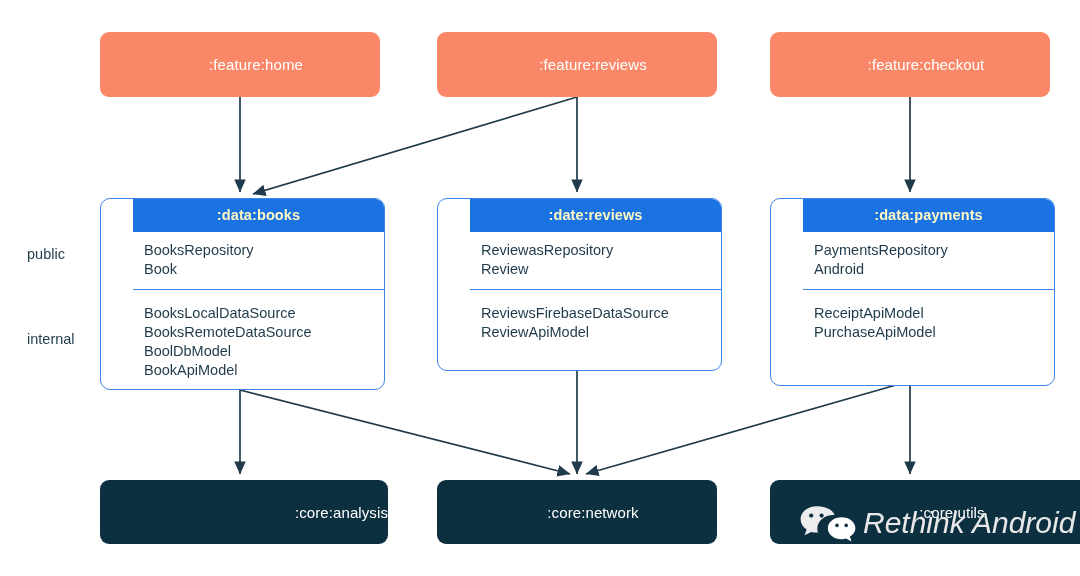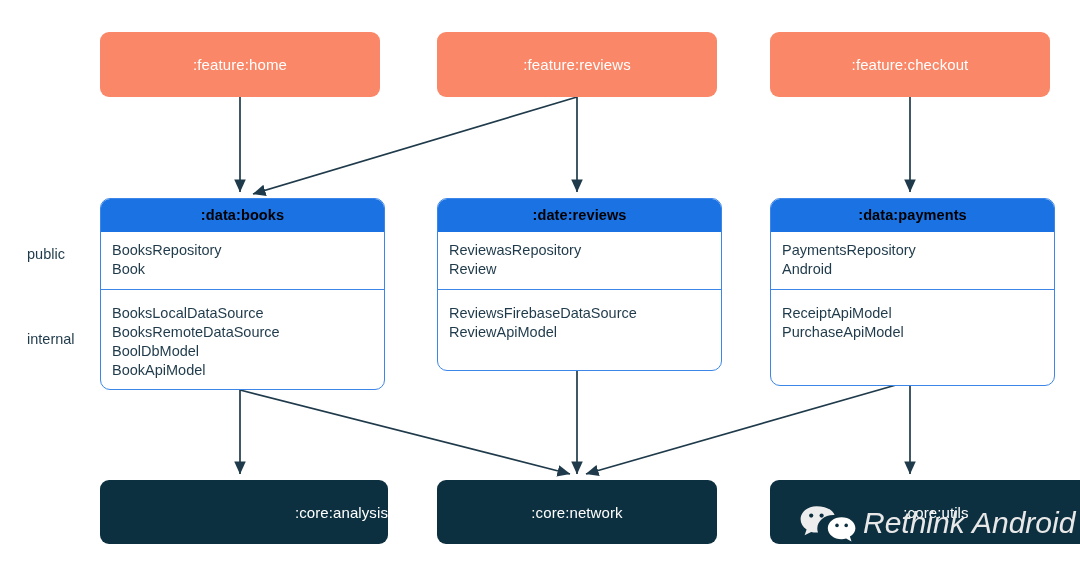--- a/index.html
+++ b/index.html
@@ -22,20 +22,21 @@
   svg.layer {
     position: absolute;
     top: 0;
     left: 0;
     width: 1080px;
     height: 576px;
   }
   .node-box {
     position: absolute;
     box-sizing: border-box;
+    padding-left: 32px;
   }
   
   .feature-node {
     background: #FA8868;
     border-radius: 9px;
     display: flex;
     align-items: center;
     justify-content: center;
   }
   .feature-label {
@@ -47,21 +48,21 @@
   .data-node {
     background: #ffffff;
     border: 1.6px solid #3C86E8;
     border-radius: 10px;
     overflow: hidden;
     display: flex;
     flex-direction: column;
   }
   .data-header {
     background: #1B72E3;
-    color: #000000;
+    color: #fef9c3;
     font-size: 14.5px;
     font-weight: bold;
     text-align: center;
     padding: 8px 0 9px 0;
     letter-spacing: 0.1px;
   }
   .data-section {
     padding: 9px 11px 10px 11px;
     box-sizing: border-box;
   }

